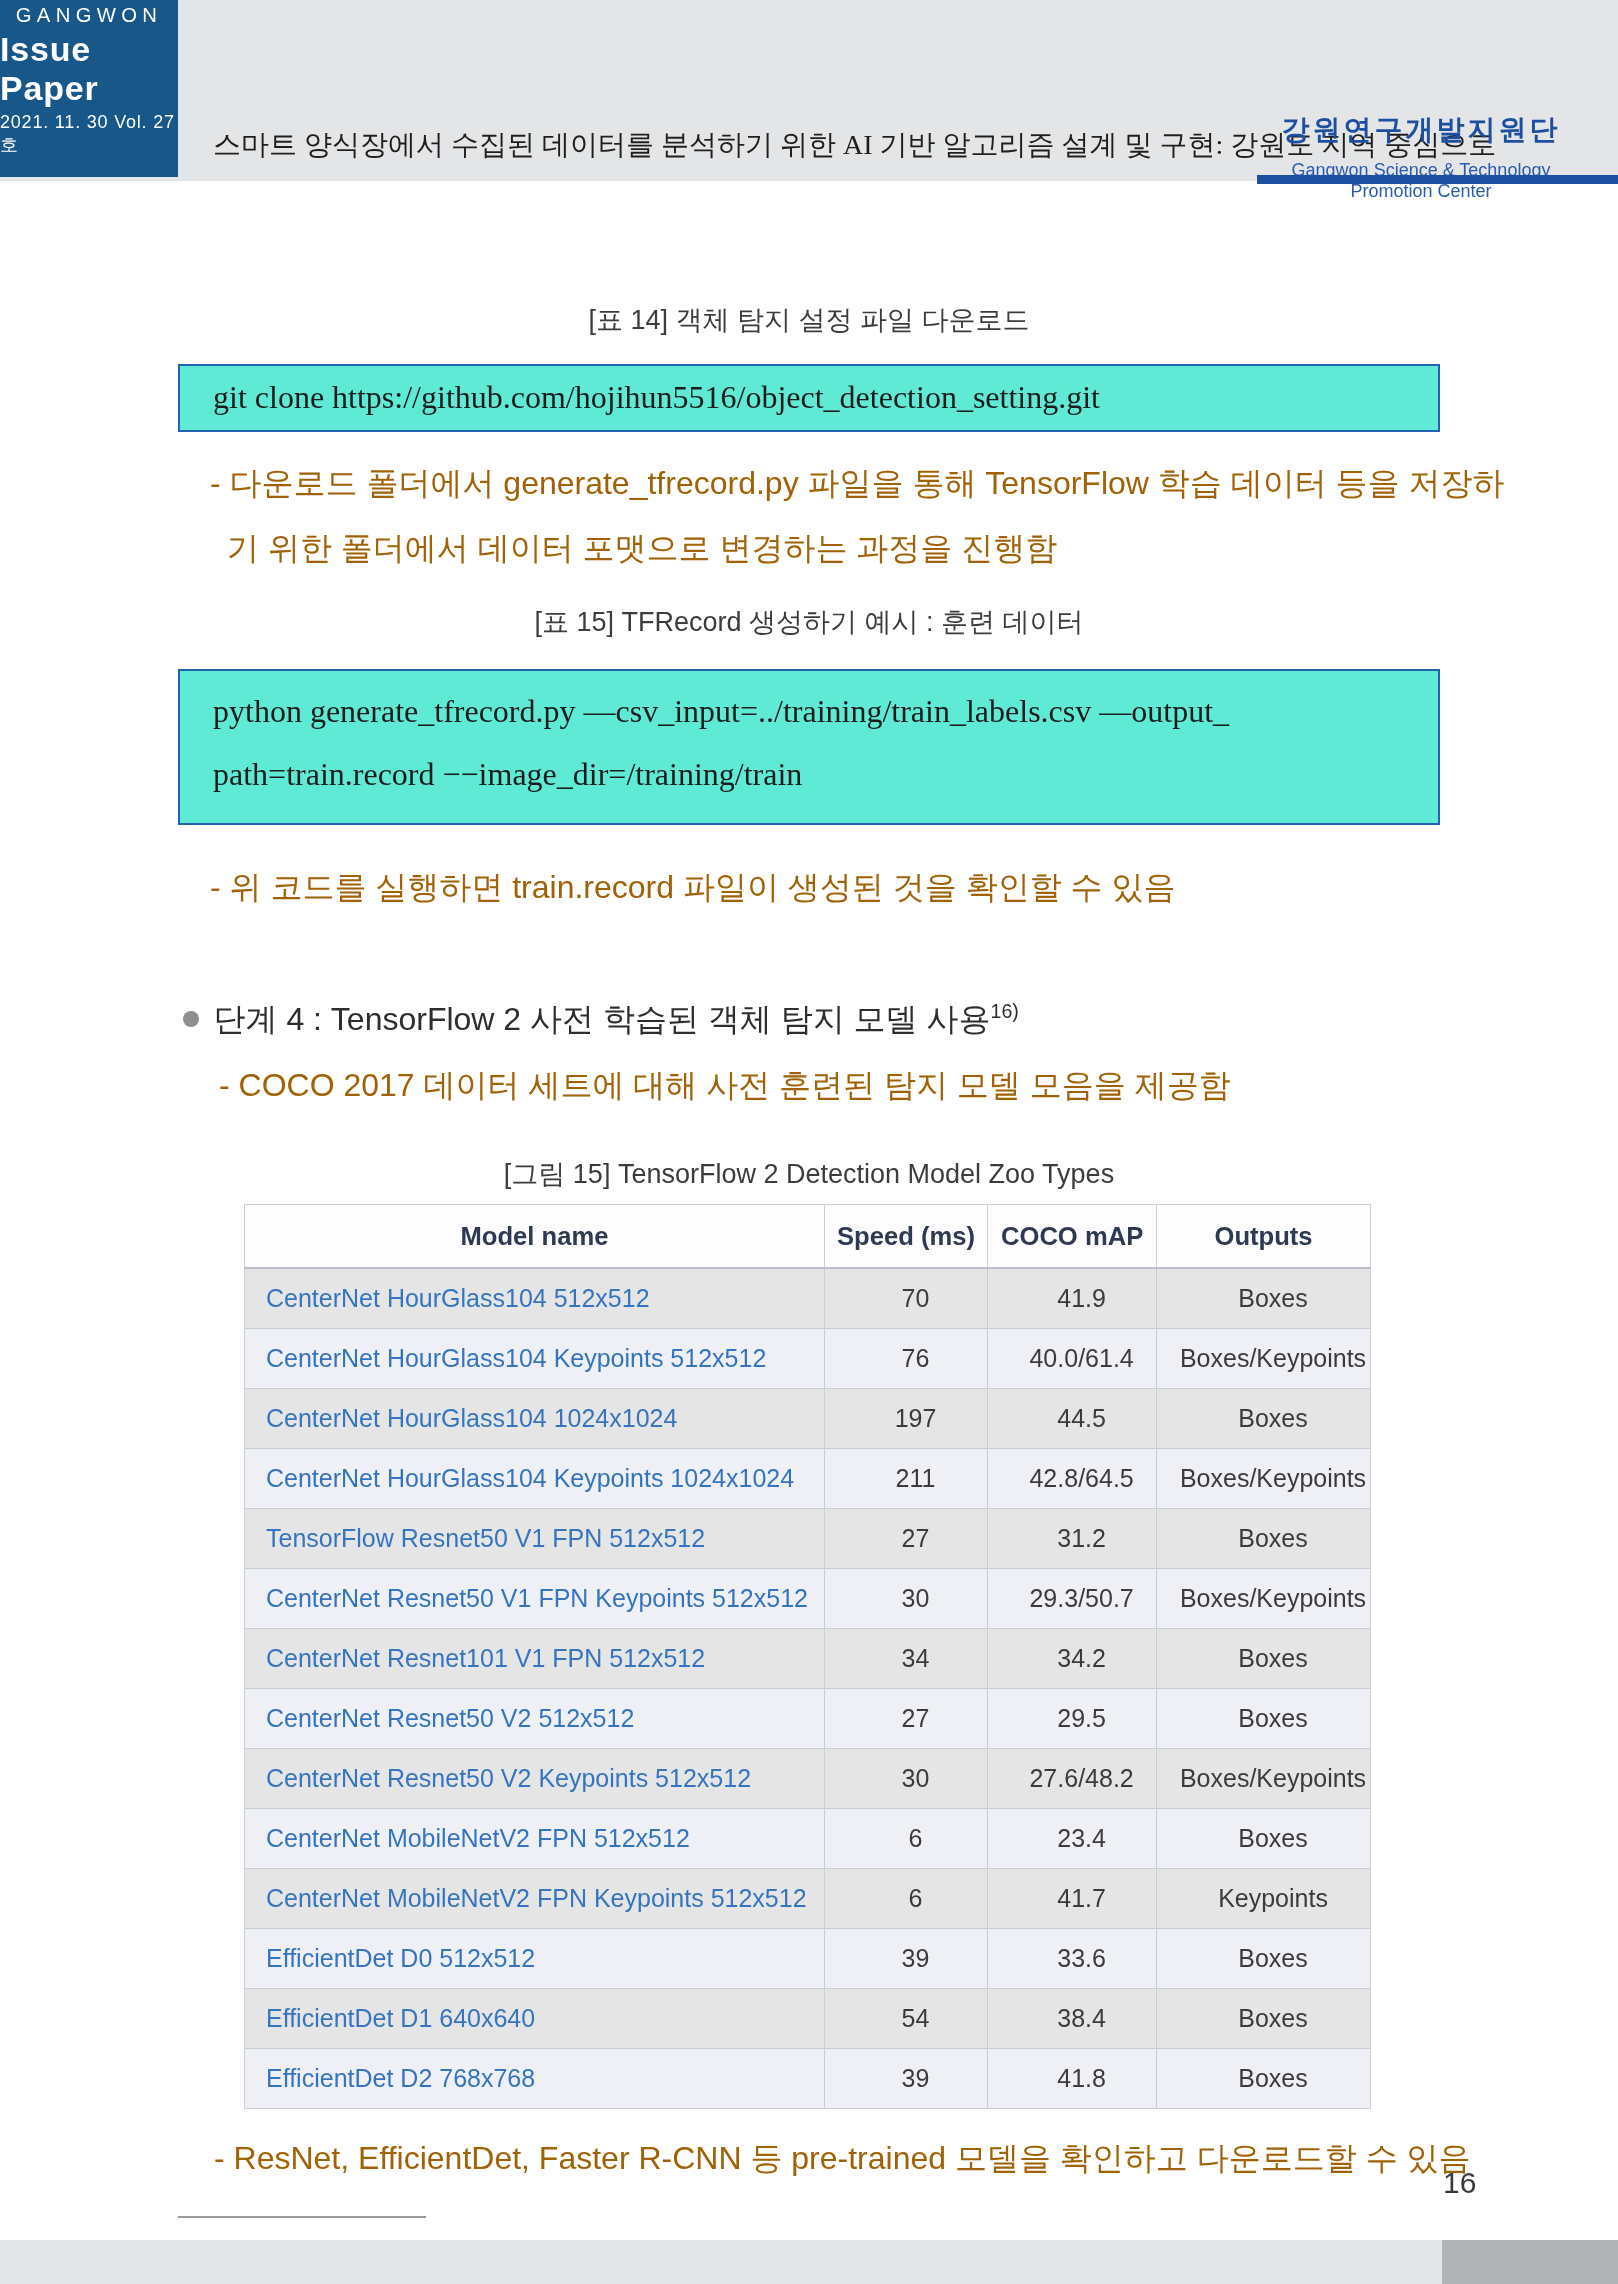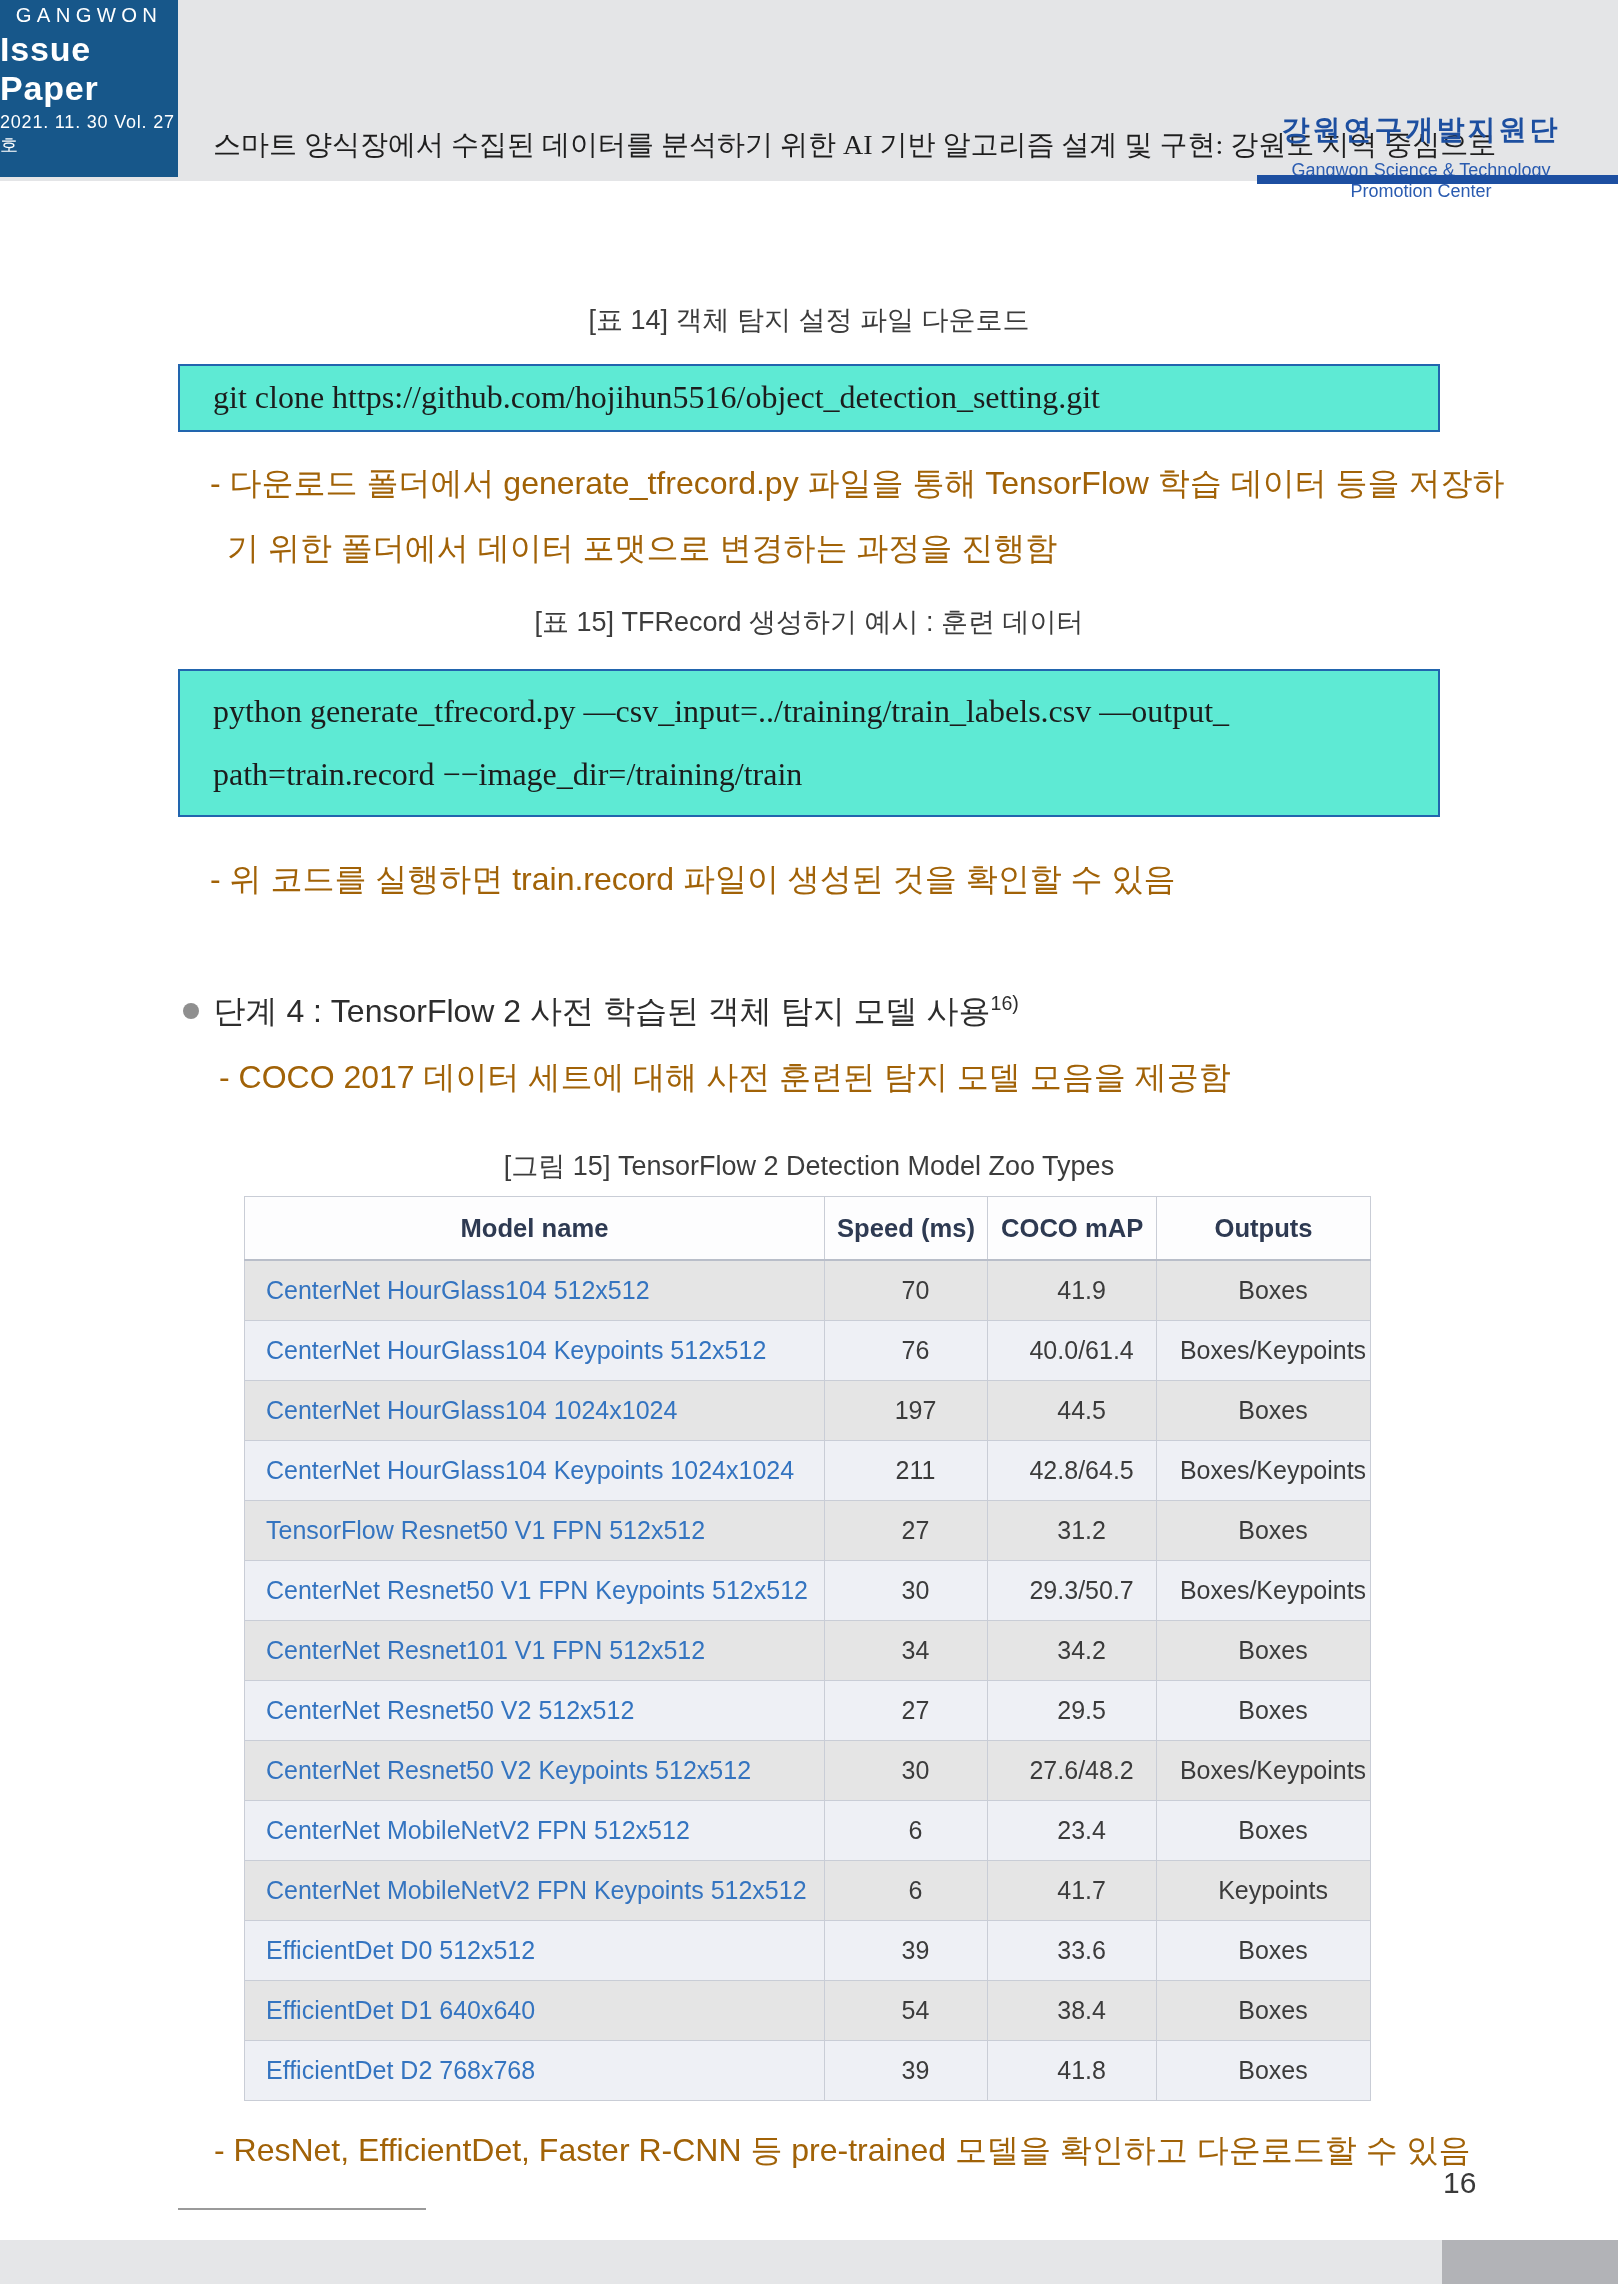--- a/index.html
+++ b/index.html
@@ -34,21 +34,21 @@
   .cap14 { margin-top:114px; }
   .cap15 { margin-top:22.6px; }
   .capfig { margin-top:38px; }
 
   .codebox {
     border:2.3px solid #2265ae; background:#5eead4; box-sizing:border-box;
     font-family:"Liberation Serif","DejaVu Serif",serif; color:#1c1c1c;
     padding:0 33px;
   }
   .codebox1 { margin-top:25.6px; height:68px; display:flex; align-items:center; }
-  .codebox2 { margin-top:29px; padding-top:9px; padding-bottom:9px; }
+  .codebox2 { margin-top:29px; padding-top:9px; padding-bottom:17px; }
   .codeline { font-size:32px; line-height:63px; white-space:nowrap; }
 
   .body-line { font-size:32px; color:#a16207; line-height:65px; white-space:nowrap; }
   .para1 { margin-top:19.6px; }
   .ind1 { margin-left:32px; }
   .ind2 { margin-left:49px; }
   .para2 { margin-top:30px; margin-left:32px; }
 
   .step-line { margin-top:69px; margin-left:4.5px; display:flex; align-items:flex-start; }
   .bullet-dot {

